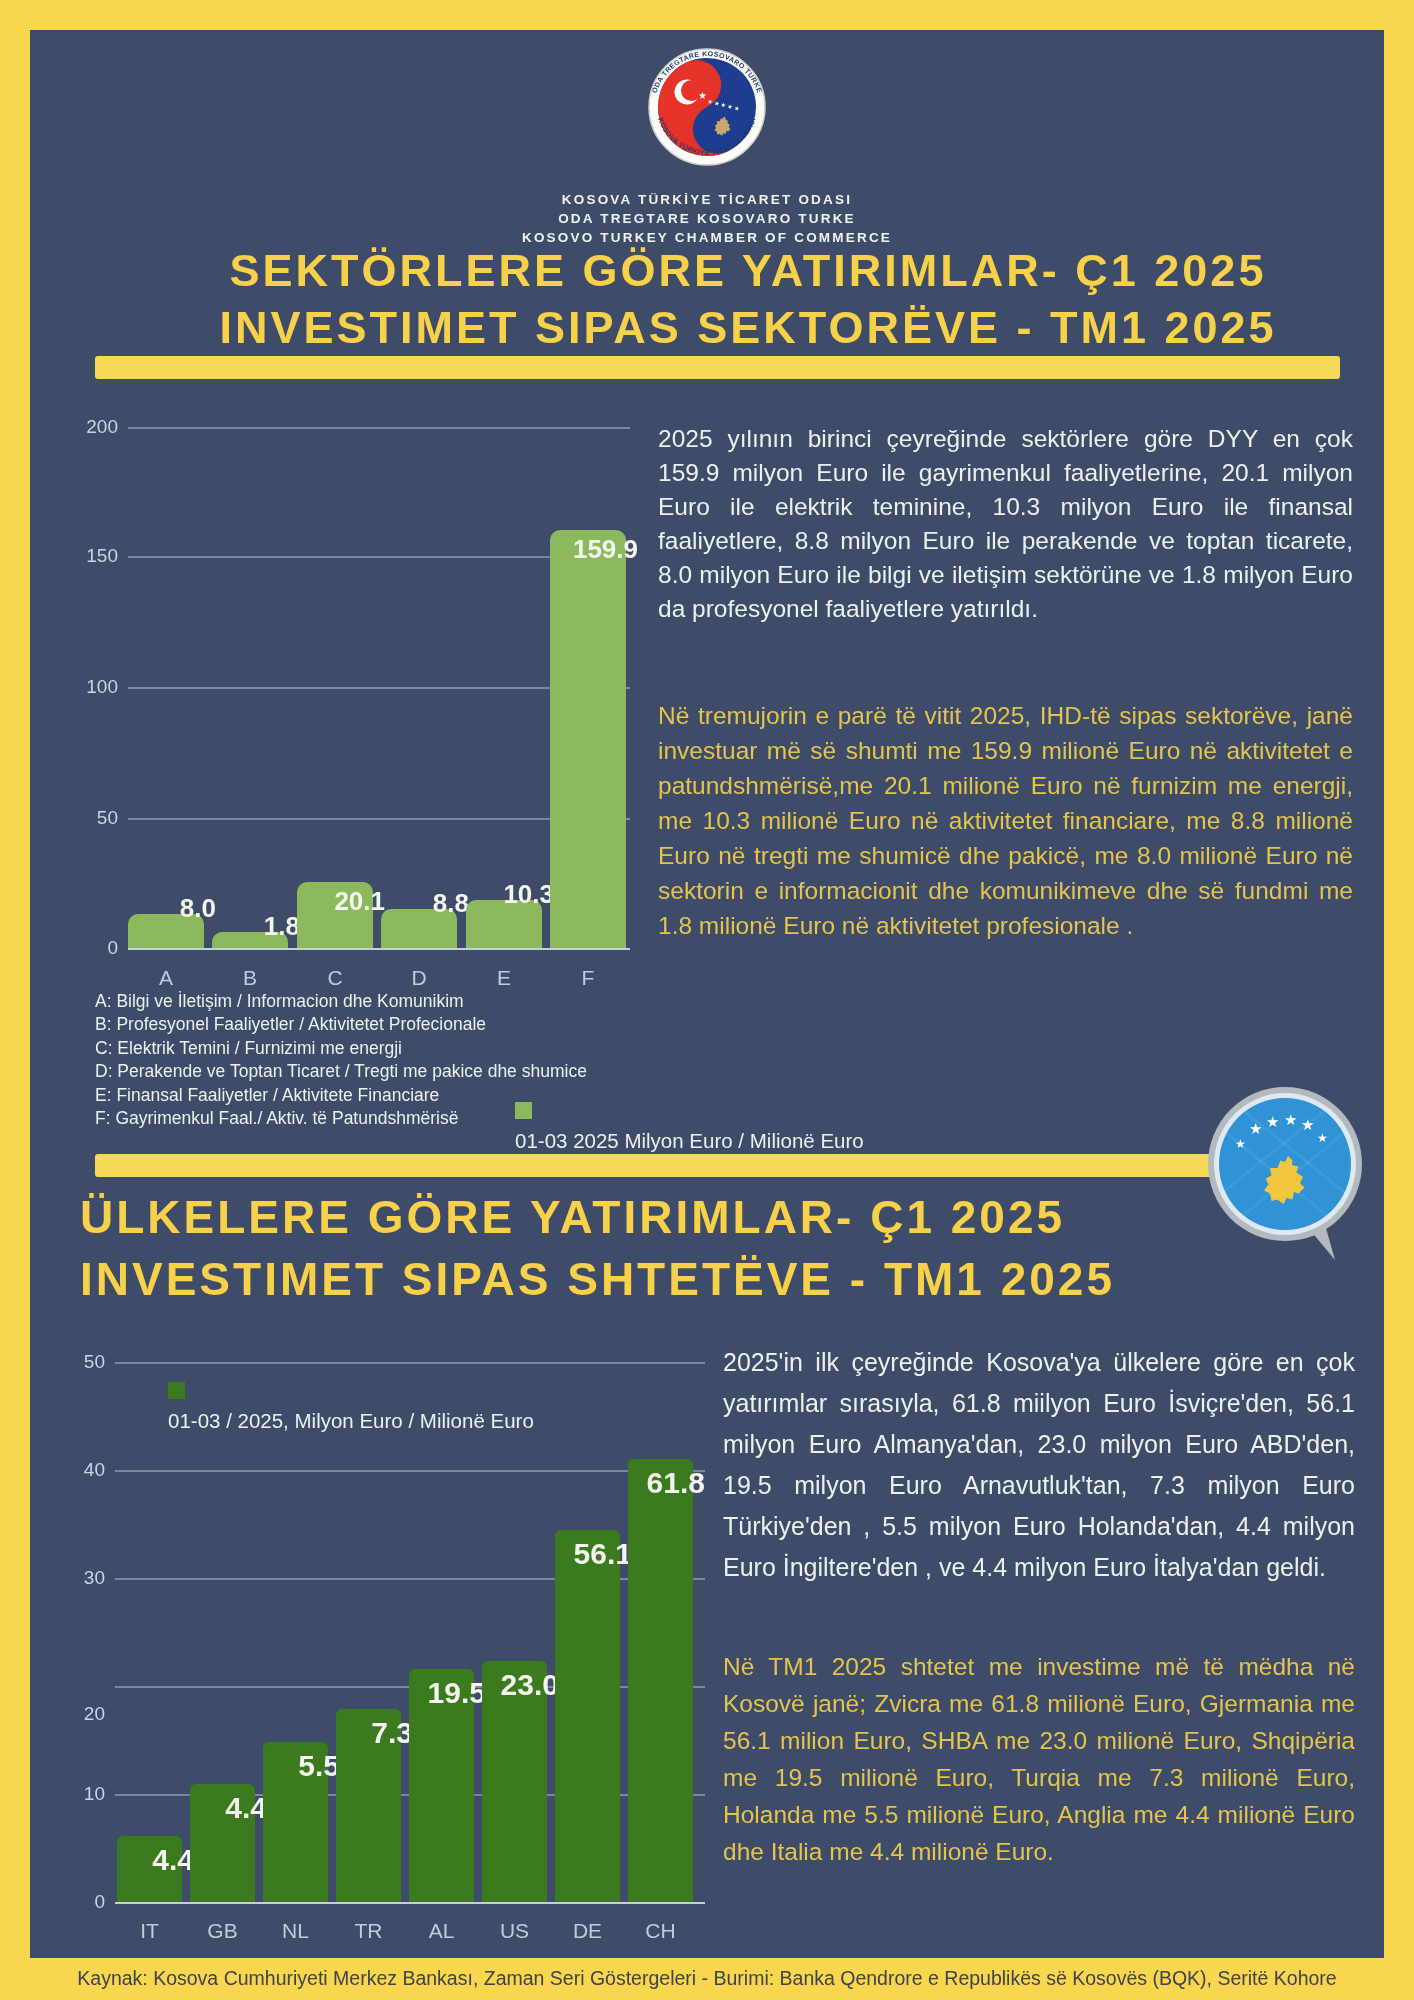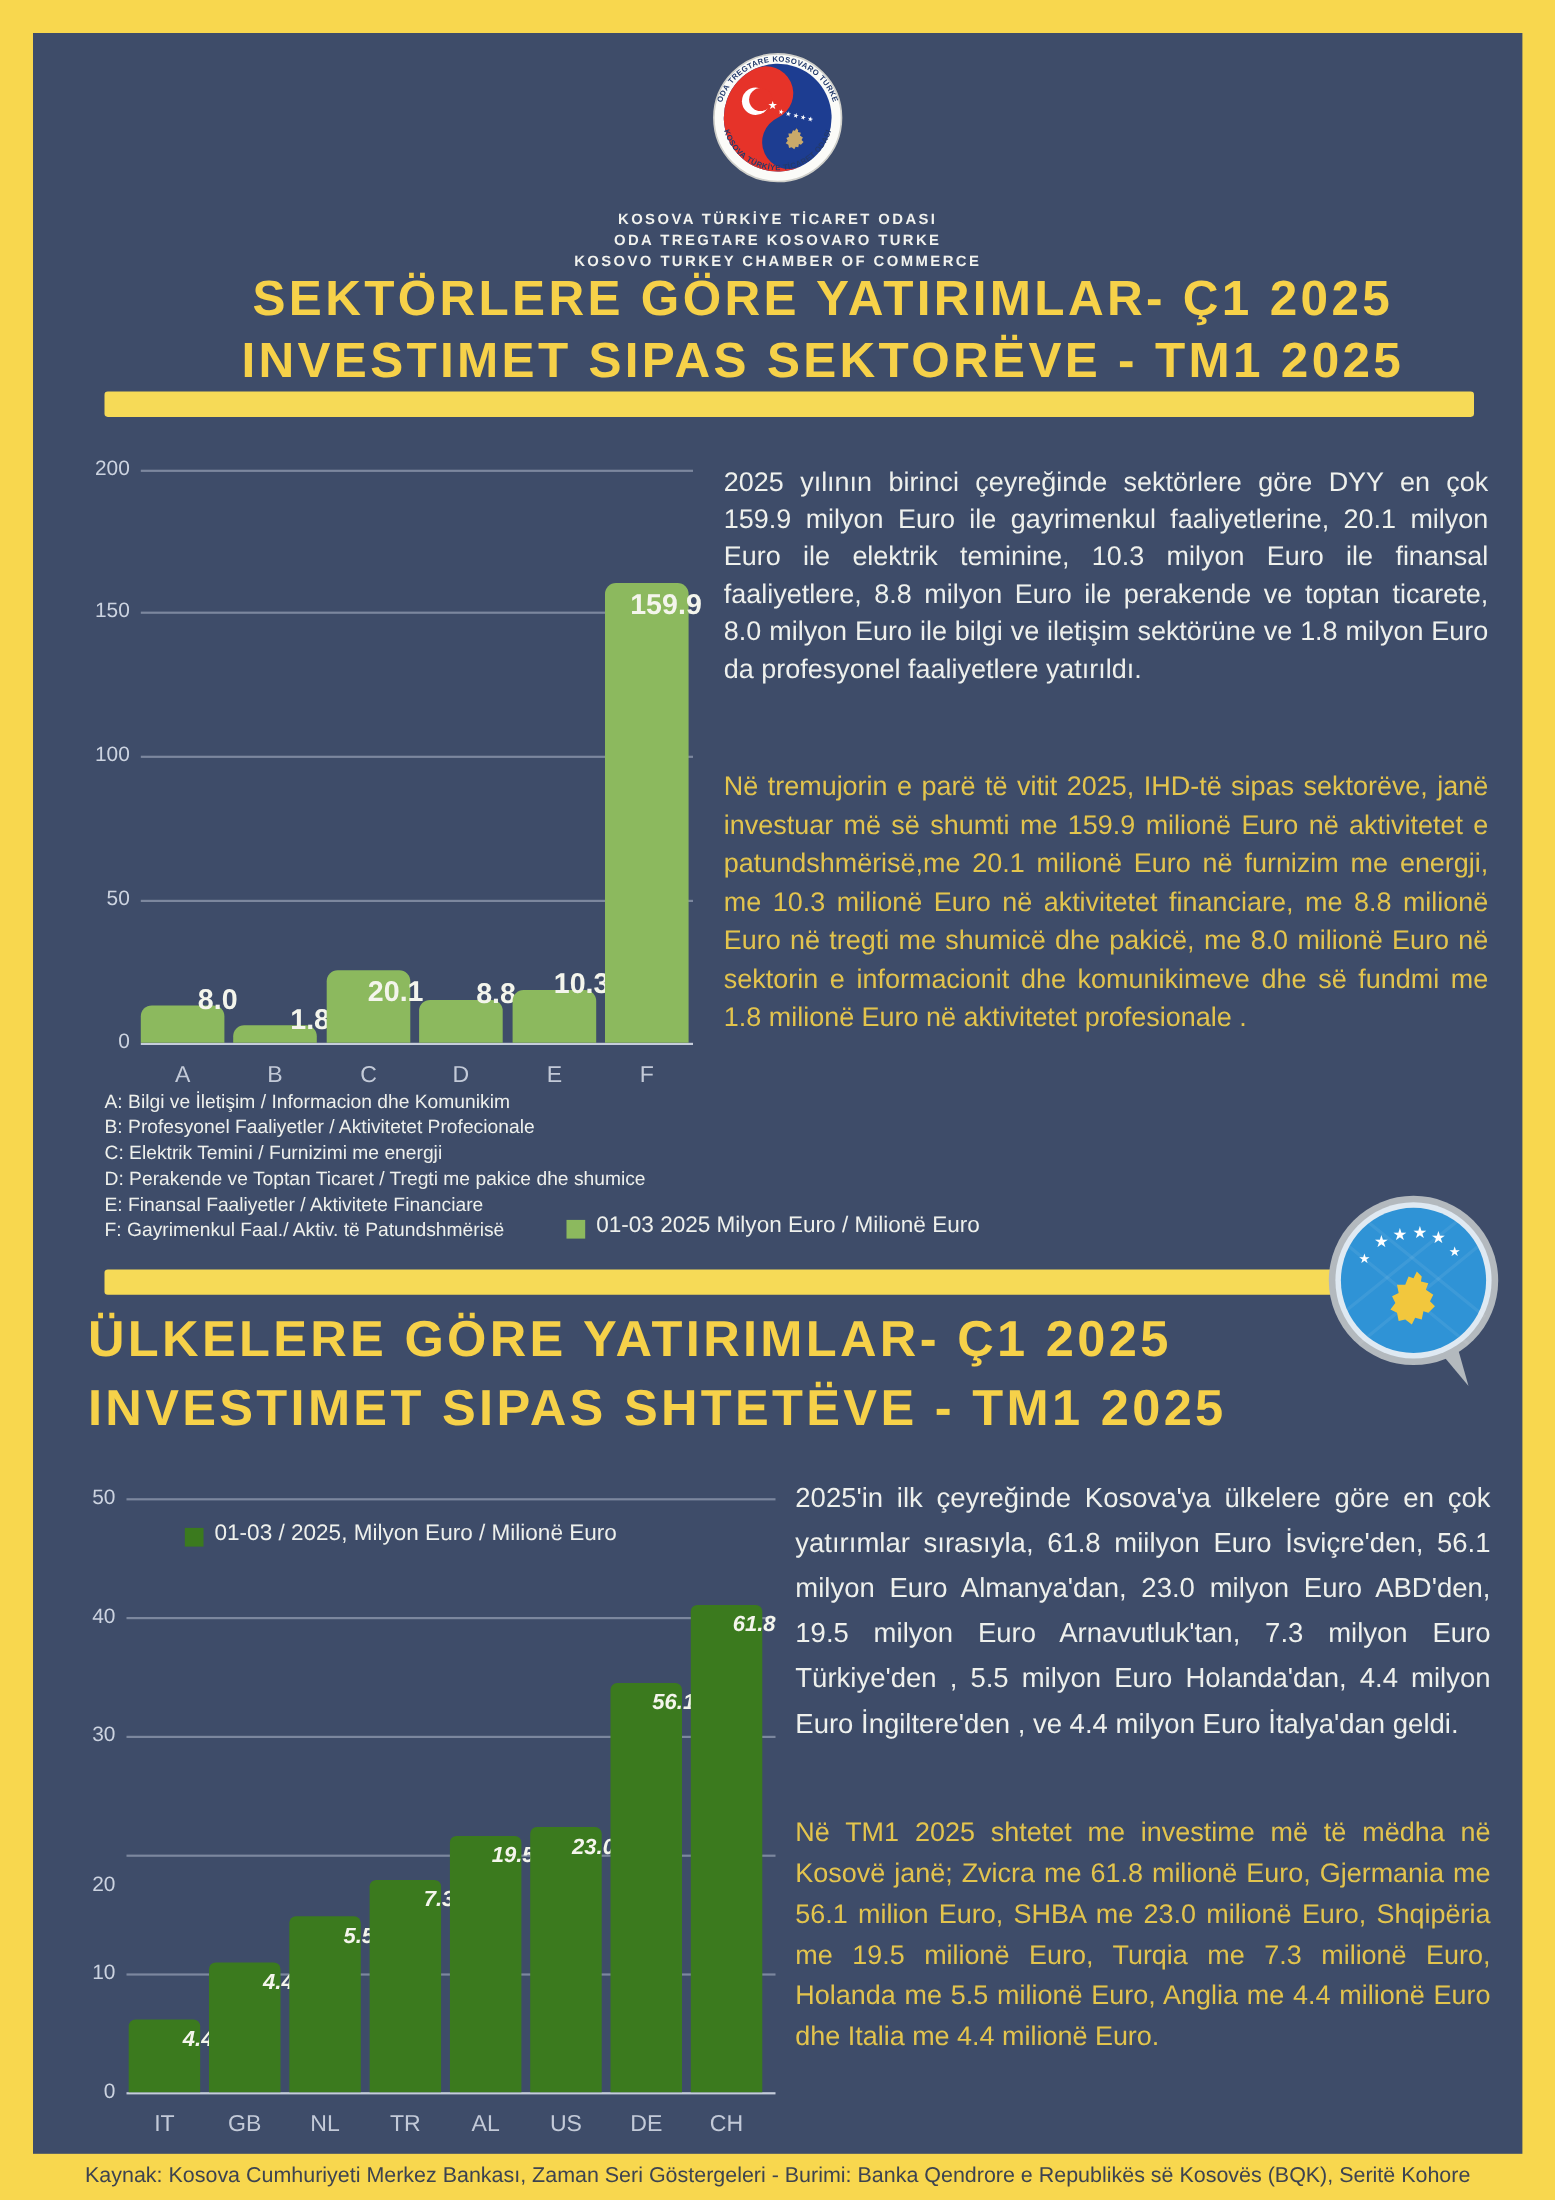--- a/index.html
+++ b/index.html
@@ -42,27 +42,27 @@
     position:absolute;width:50px;text-align:right;color:#ccd3e0;
     font-size:19px;height:24px;line-height:24px;
   }
   .bar{position:absolute;}
   #chart1 .bar{background:#8cb95e;border-radius:10px 10px 0 0;}
   #chart2 .bar{background:#3b7a1e;border-radius:6px 6px 0 0;}
   .bar-value{
     position:absolute;text-align:right;color:#f4f5ec;font-weight:bold;white-space:nowrap;
   }
   #chart1 .bar-value{font-size:26px;}
-  #chart2 .bar-value{font-size:20px;font-style:italic;}
+  #chart2 .bar-value{font-size:30px;}
   .xtick{
     position:absolute;text-align:center;color:#c3cad8;font-size:21px;height:26px;line-height:26px;
   }
 
   
-  .legend-row{position:absolute;display:flex;align-items:flex-end;gap:10px;}
+  .legend-row{position:absolute;display:flex;align-items:flex-start;gap:10px;flex-direction:column;}
   .legend-swatch{width:17px;height:17px;flex:0 0 17px;}
   .legend-text{color:#eef0ec;font-size:20.5px;white-space:nowrap;}
   #legend1{left:485px;top:1072px;}
   #legend1 .legend-swatch{background:#8cb95e;}
   #legend2{left:108px;top:52px;}
   #legend2 .legend-swatch{background:#3b7a1e;}
 
   .sector-key{
     position:absolute;left:65px;top:960px;color:#eef0ec;
     font-size:17.5px;line-height:23.4px;

